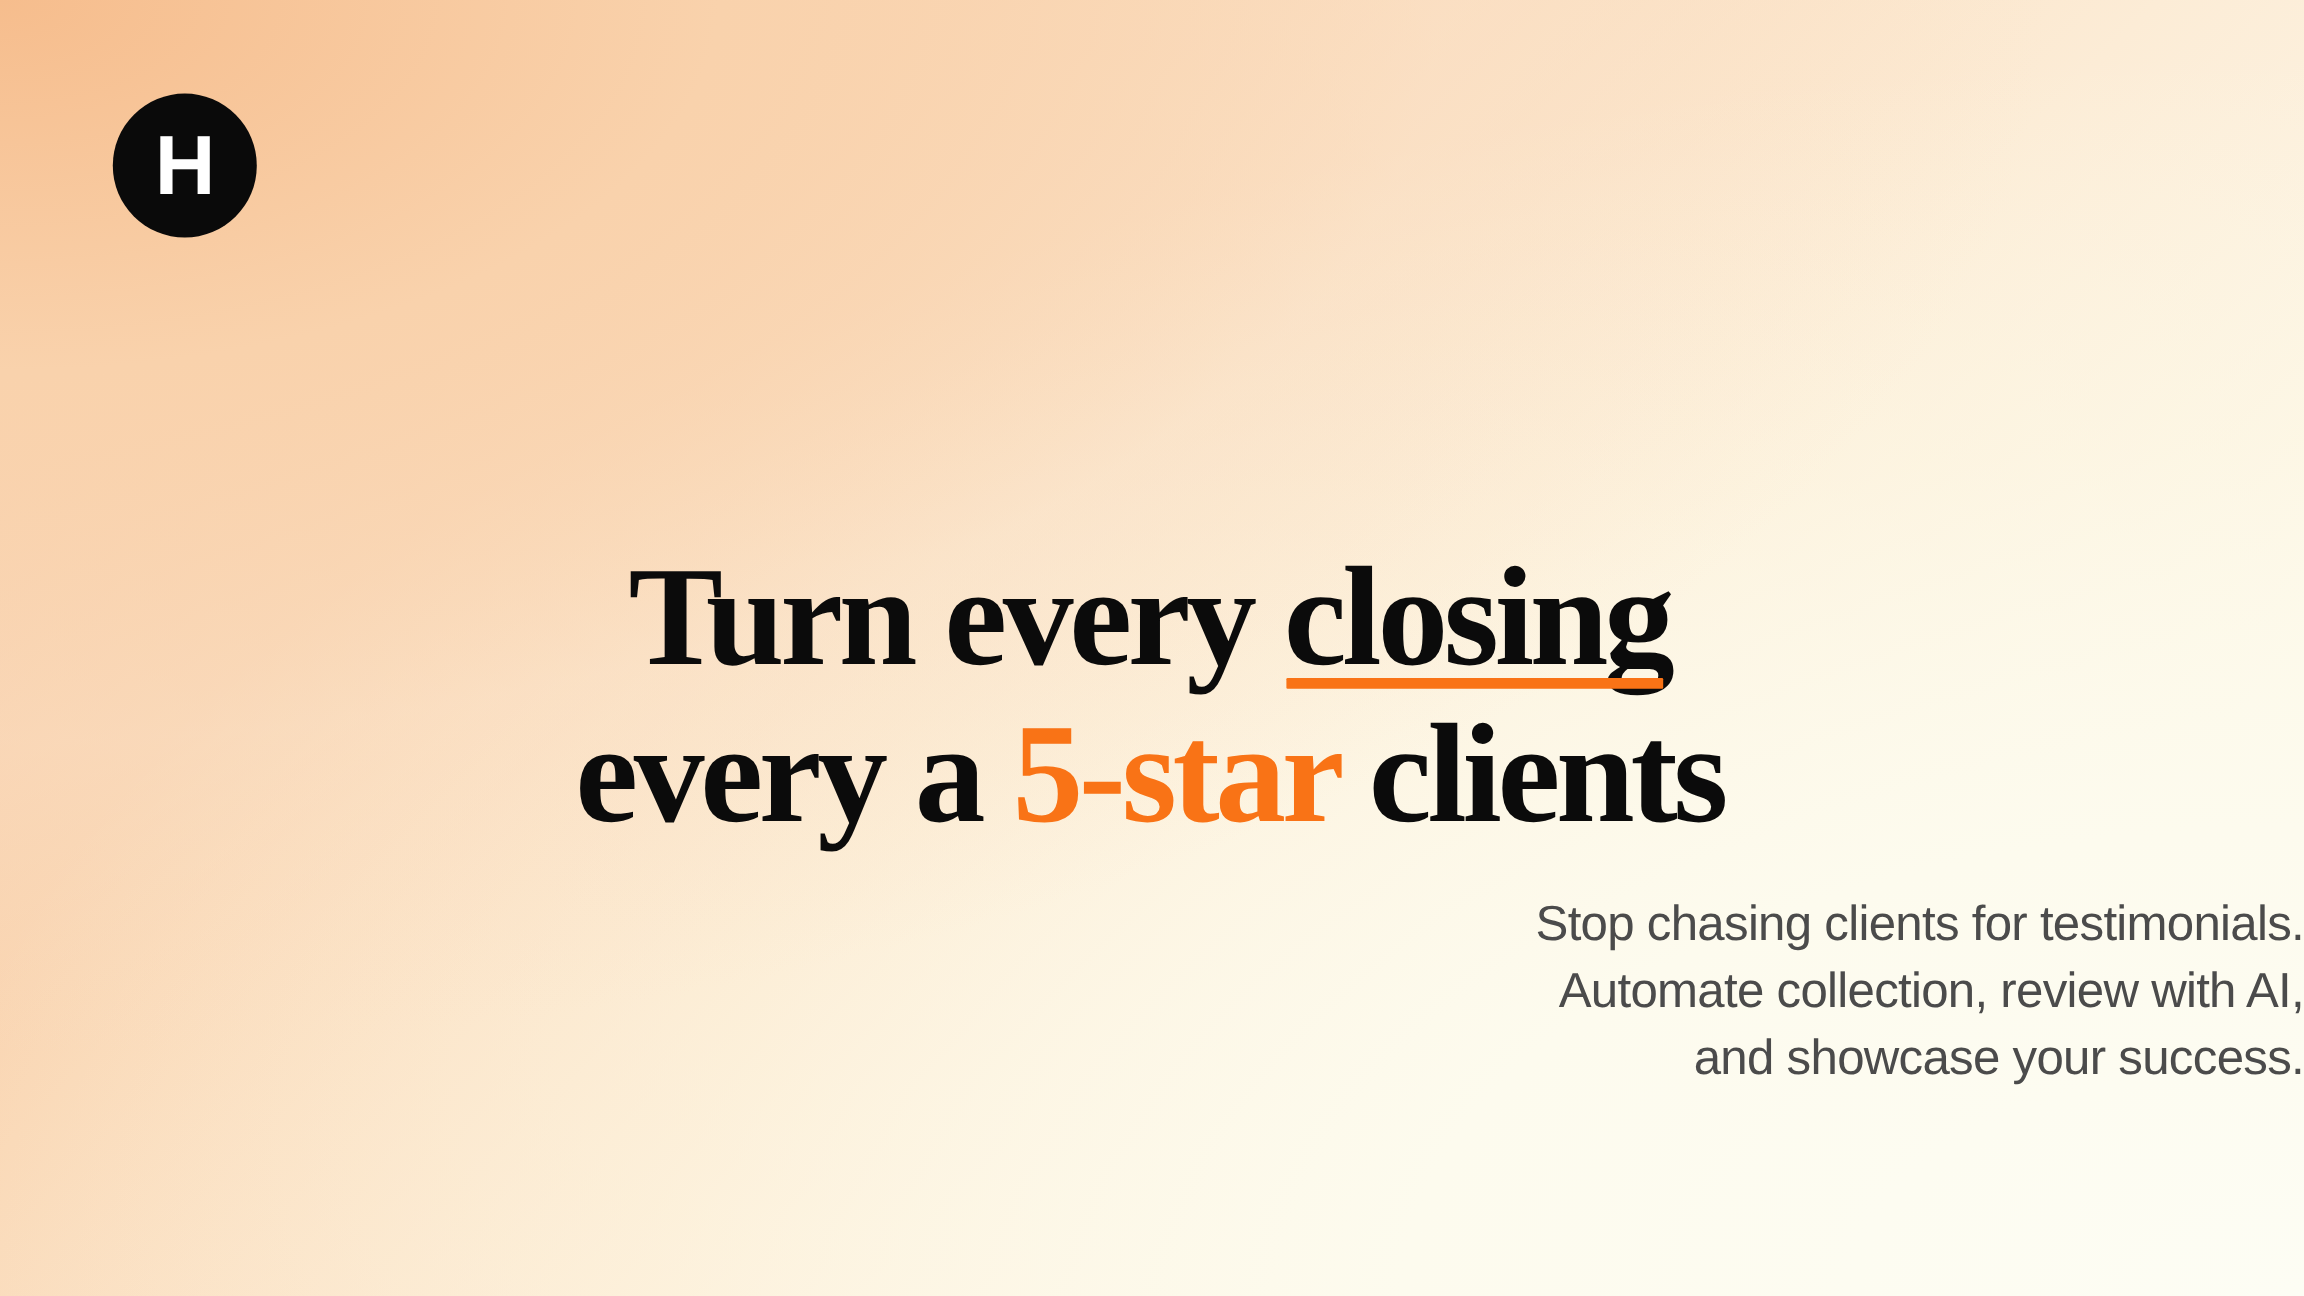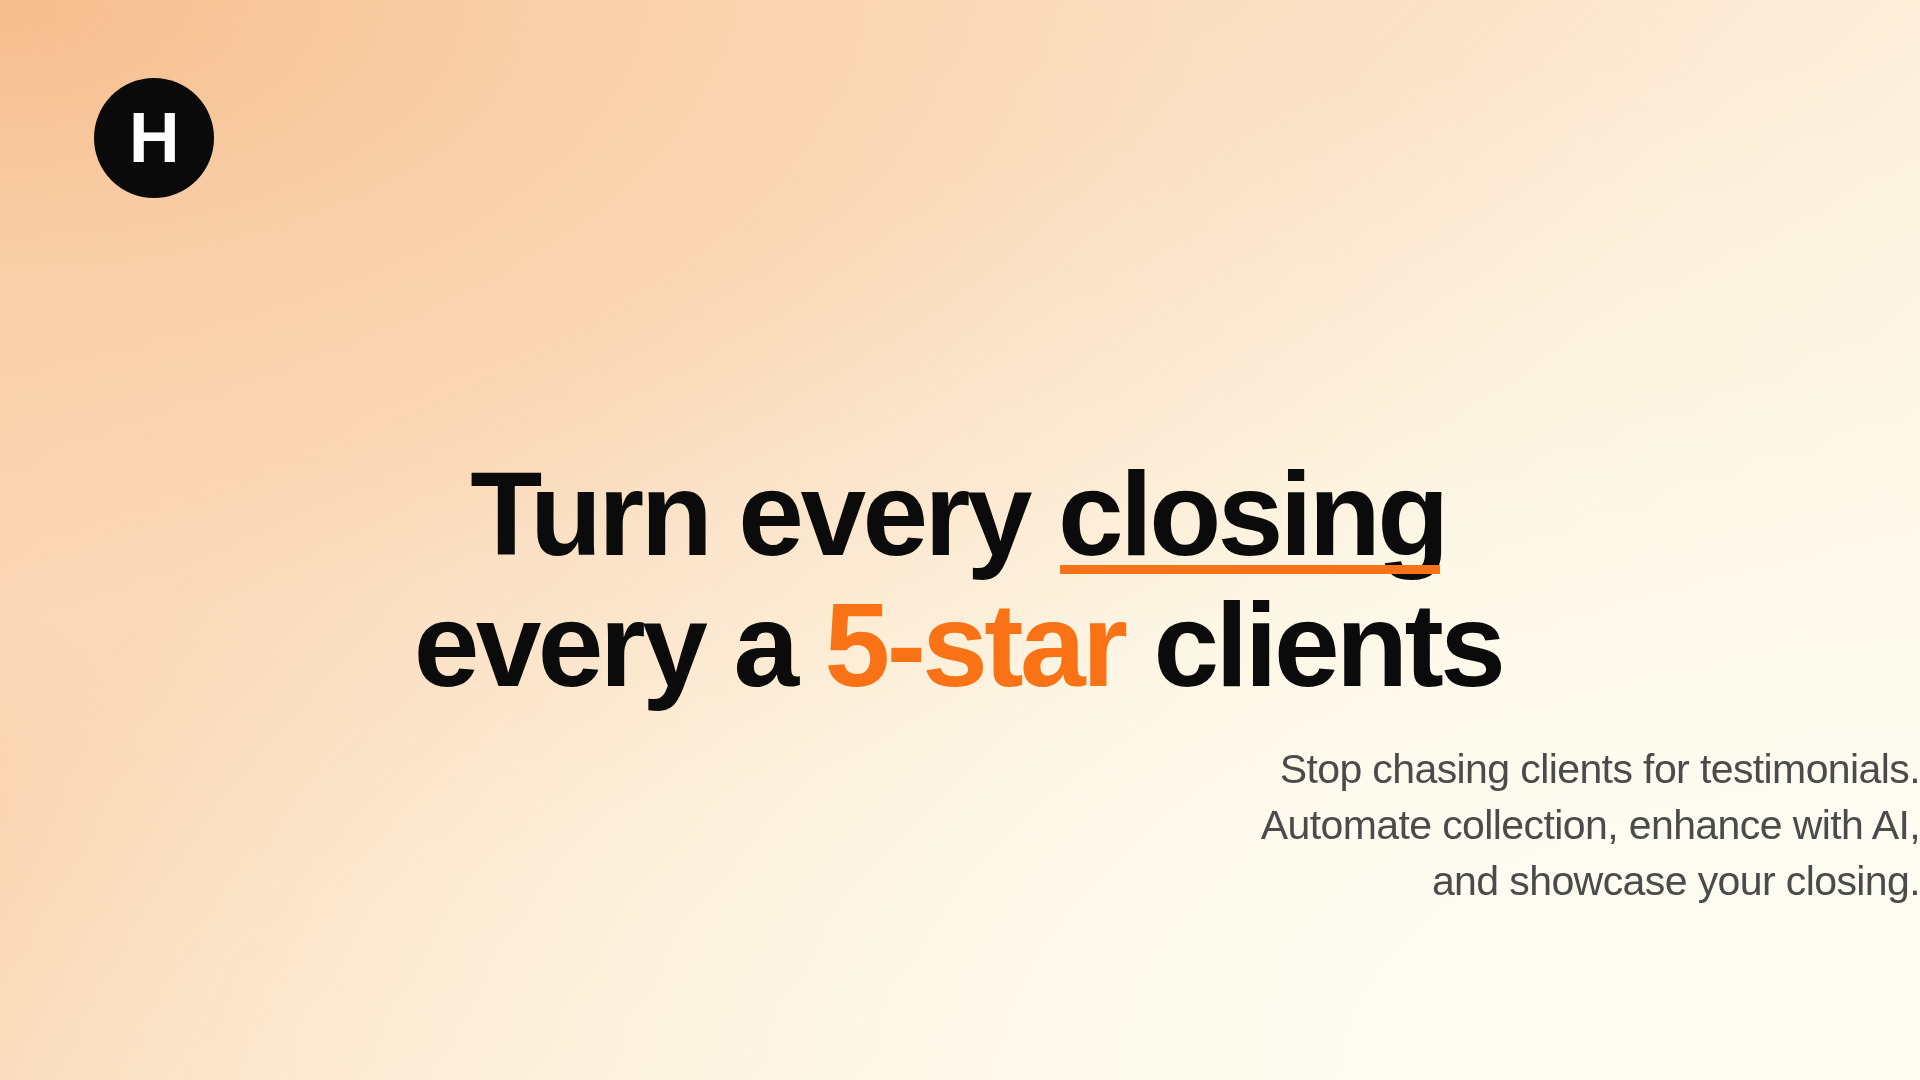--- a/index.html
+++ b/index.html
@@ -72,20 +72,21 @@
     position: absolute;
     left: 0;
     right: 4px;
     top: 370px;
     text-align: center;
     color: #0b0b0b;
     font-size: 118px;
     font-weight: 700;
     letter-spacing: -3.6px;
     line-height: 1.11;
+    font-family: Liberation Serif, serif;
   }
 
   .headline-line {
     display: block;
     white-space: nowrap;
   }
 
   .underlined {
     position: relative;
     display: inline-block;
@@ -136,17 +137,17 @@
     </div>
   </div>
 
   <h1 id="headline">
     <span class="headline-line"><span>Turn every </span><span class="underlined">closing</span></span>
     <span class="headline-line"><span>every a </span><span class="accent">5-star</span><span> clients</span></span>
   </h1>
 
   <p id="subheading">
     <span class="sub-line">Stop chasing clients for testimonials.</span>
-    <span class="sub-line">Automate collection, enhance with AI,</span>
-    <span class="sub-line">and showcase your closing.</span>
+    <span class="sub-line">Automate collection, review with AI,</span>
+    <span class="sub-line">and showcase your success.</span>
   </p>
 
 </div>
 
 </body></html>

